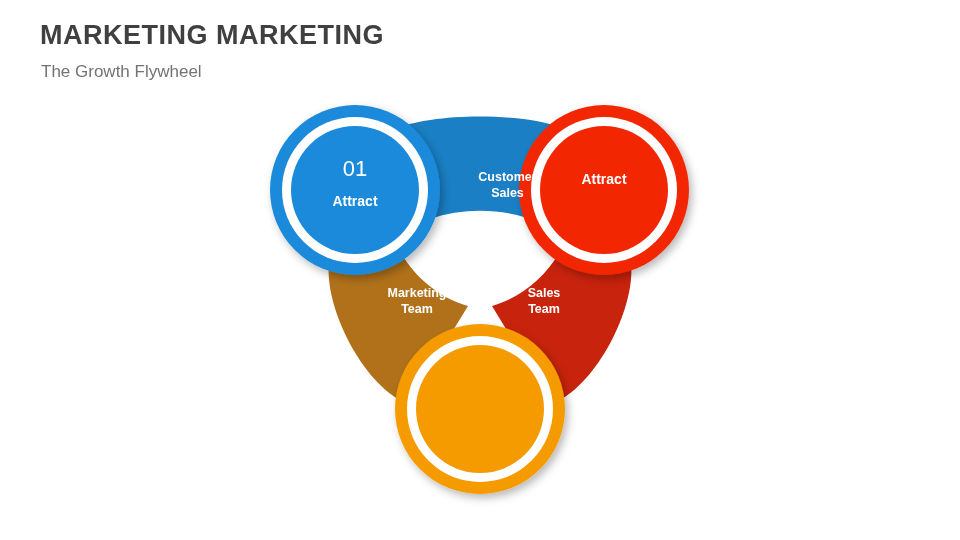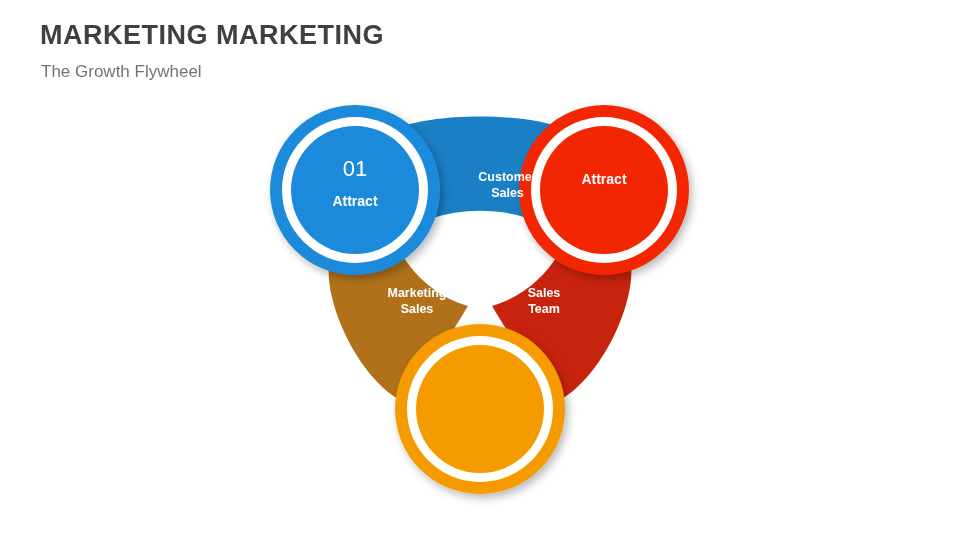--- a/index.html
+++ b/index.html
@@ -123,17 +123,17 @@
   </div>
 
   <div class="node-label" style="left:504px; top:158px; width:200px;">
     <div class="node-name">Attract</div>
   </div>
 
 
   <div class="conn-label" style="left:437px; top:169px; width:141px;">Customer
 Sales</div>
   <div class="conn-label" style="left:357px; top:285px; width:120px;">Marketing
-Sales</div>
+Team</div>
   <div class="conn-label" style="left:484px; top:285px; width:120px;">Sales
 Team</div>
 
 </div>
 
 </body></html>

